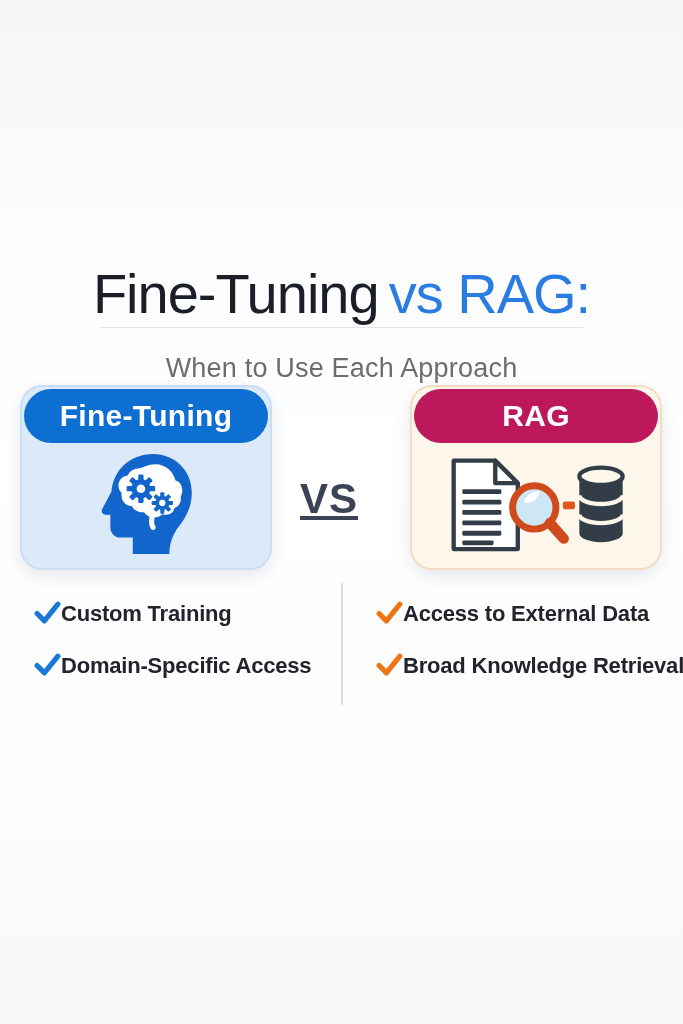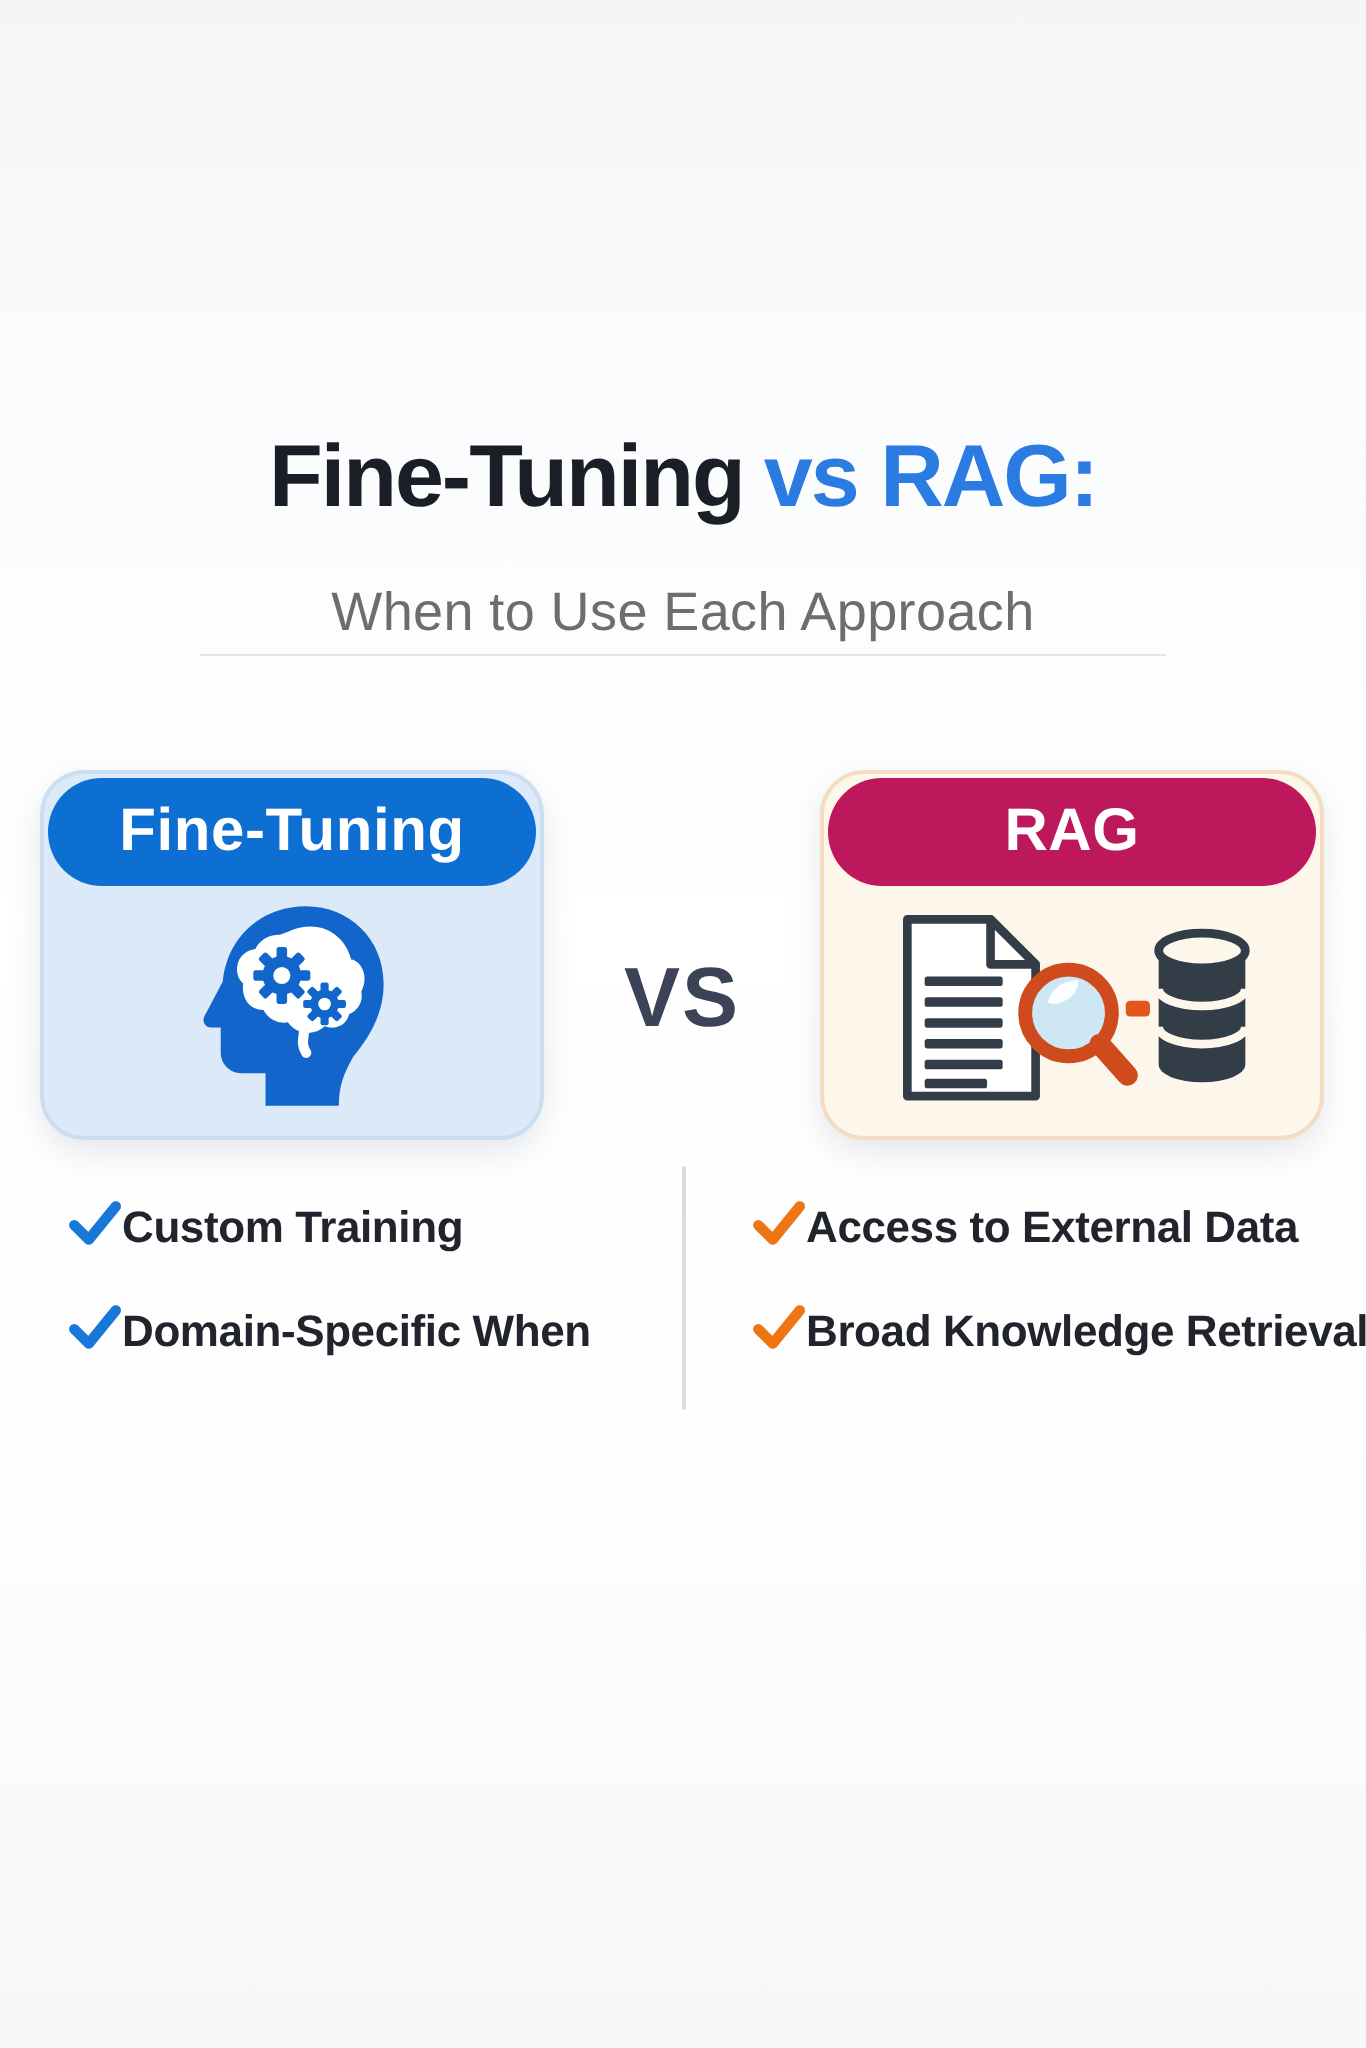--- a/index.html
+++ b/index.html
@@ -9,21 +9,21 @@
     background:#fff;
     overflow:hidden;
   }
   .page {
     position:relative; width:683px; height:1024px;
     background:linear-gradient(180deg,#f4f5f7 0%,#fafbfc 18%,#ffffff 45%,#fdfdfd 75%,#f6f7f8 100%);
   }
 
   
   .header { position:absolute; top:215px; left:0; width:100%; text-align:center; }
-  .title { font-size:44px; font-weight:700; letter-spacing:-1px; color:#1c1e27; line-height:1.1; }
+  .title { font-size:56px; font-weight:400; letter-spacing:-1px; color:#1c1e27; line-height:1.1;margin-top:48px; }
   .title .accent { color:#2b7ce2; margin-left:10px; }
   .subtitle { margin-top:28px; font-size:27px; font-weight:500; color:#6d6d70; letter-spacing:0.2px; }
   .rule { position:absolute; top:112px; left:100px; width:483px; height:1px; background:#e4e4e7; }
 
   
   .cards { position:absolute; top:385px; left:0; width:683px; height:185px; }
   .card {
     position:absolute; top:0; width:252px; height:185px;
     border-radius:22px; box-shadow:0 6px 16px rgba(110,130,155,0.18);
   }
@@ -34,23 +34,23 @@
     border-radius:27px; display:flex; align-items:center; justify-content:center;
     color:#ffffff; font-size:30px; font-weight:800; letter-spacing:0.3px;
   }
   .card.left  .card-header { background:#0c6fd1; }
   .card.right .card-header { background:#be185d; }
   .card-body {
     position:absolute; top:56px; left:0; right:0; bottom:0;
     display:flex; align-items:center; justify-content:center;
   }
   .vs {
-    position:absolute; left:272px; top:0; width:138px; height:185px;
+    position:absolute; left:260px; top:0; width:138px; height:185px;
     display:flex; align-items:center; justify-content:center; padding-top:42px;
-    font-size:42px; font-weight:800; color:#3c4357; letter-spacing:1px;
+    font-size:42px; font-weight:800; color:#3c4357; letter-spacing:1px;text-decoration:underline;
   }
 
   
   .points { position:absolute; top:600px; left:0; width:683px; }
   .point-list { list-style:none; position:absolute; top:0; }
   .point-list.left  { left:34px; }
   .point-list.right { left:376px; }
   .point-row { display:flex; align-items:center; gap:0; height:28px; margin-bottom:24px; }
   .point-text { font-size:22px; font-weight:600; color:#21242c; letter-spacing:-0.2px; white-space:nowrap; }
   .check-icon { flex:0 0 auto; }
@@ -149,21 +149,21 @@
             </svg>
         </span>
         <span class="point-text">Custom Training</span>
       </li>
       <li class="point-row">
         <span class="check-icon">
           <svg width="27" height="27" viewBox="0 0 26 26">
               <path d="M3 14 L10 21 L23 5" fill="none" stroke="#1878d8" stroke-width="5" stroke-linecap="round" stroke-linejoin="round"></path>
             </svg>
         </span>
-        <span class="point-text">Domain-Specific When</span>
+        <span class="point-text">Domain-Specific Access</span>
       </li>
     </ul>
 
     <div class="v-divider"></div>
 
     <ul class="point-list right">
       <li class="point-row">
         <span class="check-icon">
           <svg width="27" height="27" viewBox="0 0 26 26">
               <path d="M3 14 L10 21 L23 5" fill="none" stroke="#ee7514" stroke-width="5" stroke-linecap="round" stroke-linejoin="round"></path>

